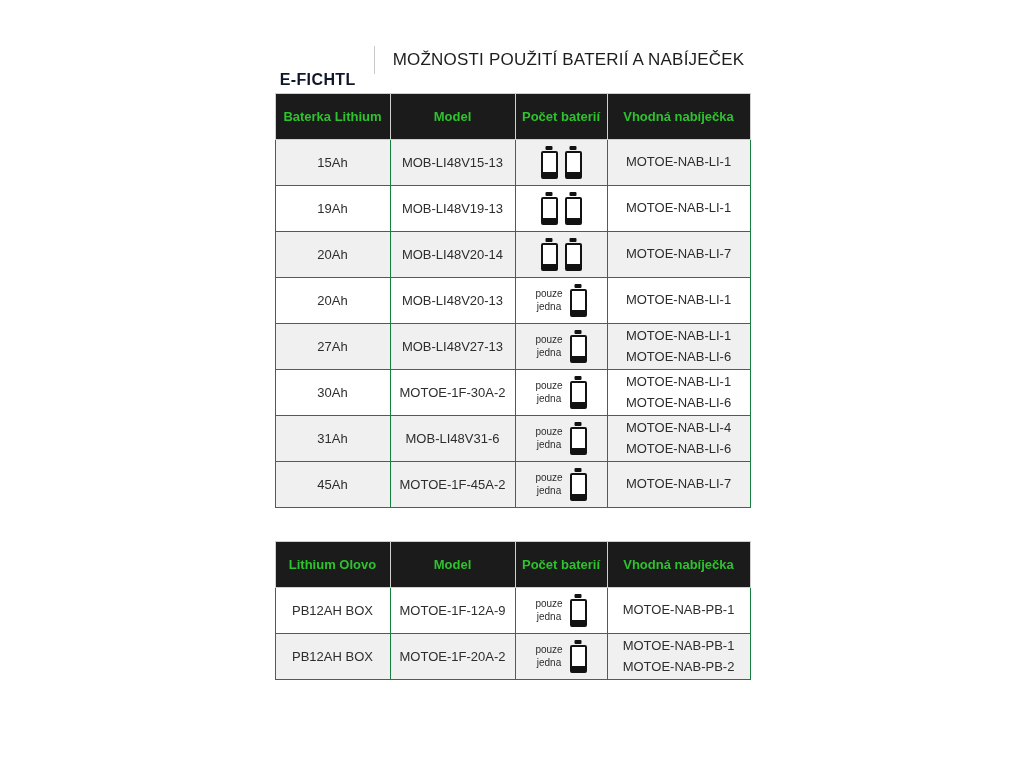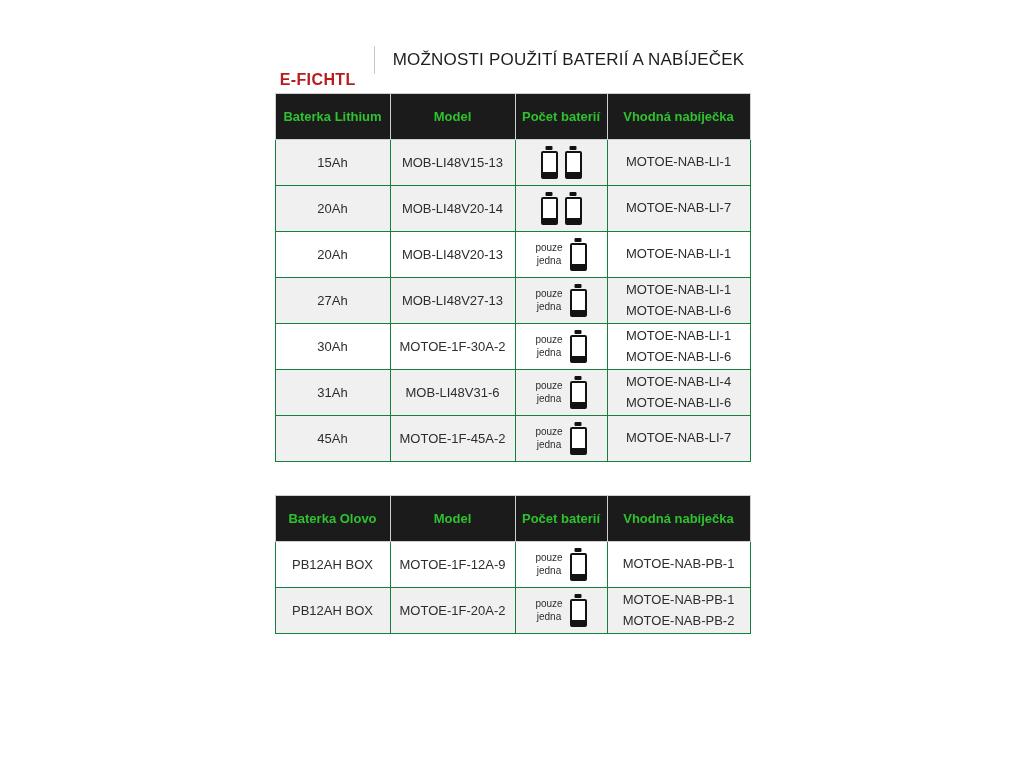--- a/index.html
+++ b/index.html
@@ -18,21 +18,21 @@
     align-items: center;
     justify-content: center;
     gap: 18px;
     padding-top: 46px;
     height: 74px;
   }
   .brand {
     font-size: 16px;
     font-weight: 700;
     letter-spacing: 0.4px;
-    color: #b91c1c;
+    color: #0f172a;
     margin-top: 39px;
   }
   .header-divider {
     width: 1px;
     height: 28px;
     background: #c9c9c9;
   }
   .page-title {
     font-size: 17px;
     font-weight: 400;
@@ -155,20 +155,33 @@
             <td>
               <div class="count-inner">
                 <span class="battery"></span>
                 <span class="battery"></span>
               </div>
             </td>
             <td>
               <div class="charger-line">MOTOE-NAB-LI-1</div>
             </td>
           </tr>
+          <tr>
+            <td>19Ah</td>
+            <td>MOB-LI48V19-13</td>
+            <td>
+              <div class="count-inner">
+                <span class="battery"></span>
+                <span class="battery"></span>
+              </div>
+            </td>
+            <td>
+              <div class="charger-line">MOTOE-NAB-LI-1</div>
+            </td>
+          </tr>
           <tr class="shaded">
             <td>20Ah</td>
             <td>MOB-LI48V20-14</td>
             <td>
               <div class="count-inner">
                 <span class="battery"></span>
                 <span class="battery"></span>
               </div>
             </td>
             <td>
@@ -247,21 +260,21 @@
       </table>
       <table class="data-table">
         <colgroup>
           <col style="width: 115px;">
           <col style="width: 125px;">
           <col style="width: 92px;">
           <col style="width: 143px;">
         </colgroup>
         <thead>
           <tr>
-            <th>Baterka Olovo</th>
+            <th>Lithium Olovo</th>
             <th>Model</th>
             <th>Počet baterií</th>
             <th>Vhodná nabíječka</th>
           </tr>
         </thead>
         <tbody>
           <tr>
             <td>PB12AH BOX</td>
             <td>MOTOE-1F-12A-9</td>
             <td>

